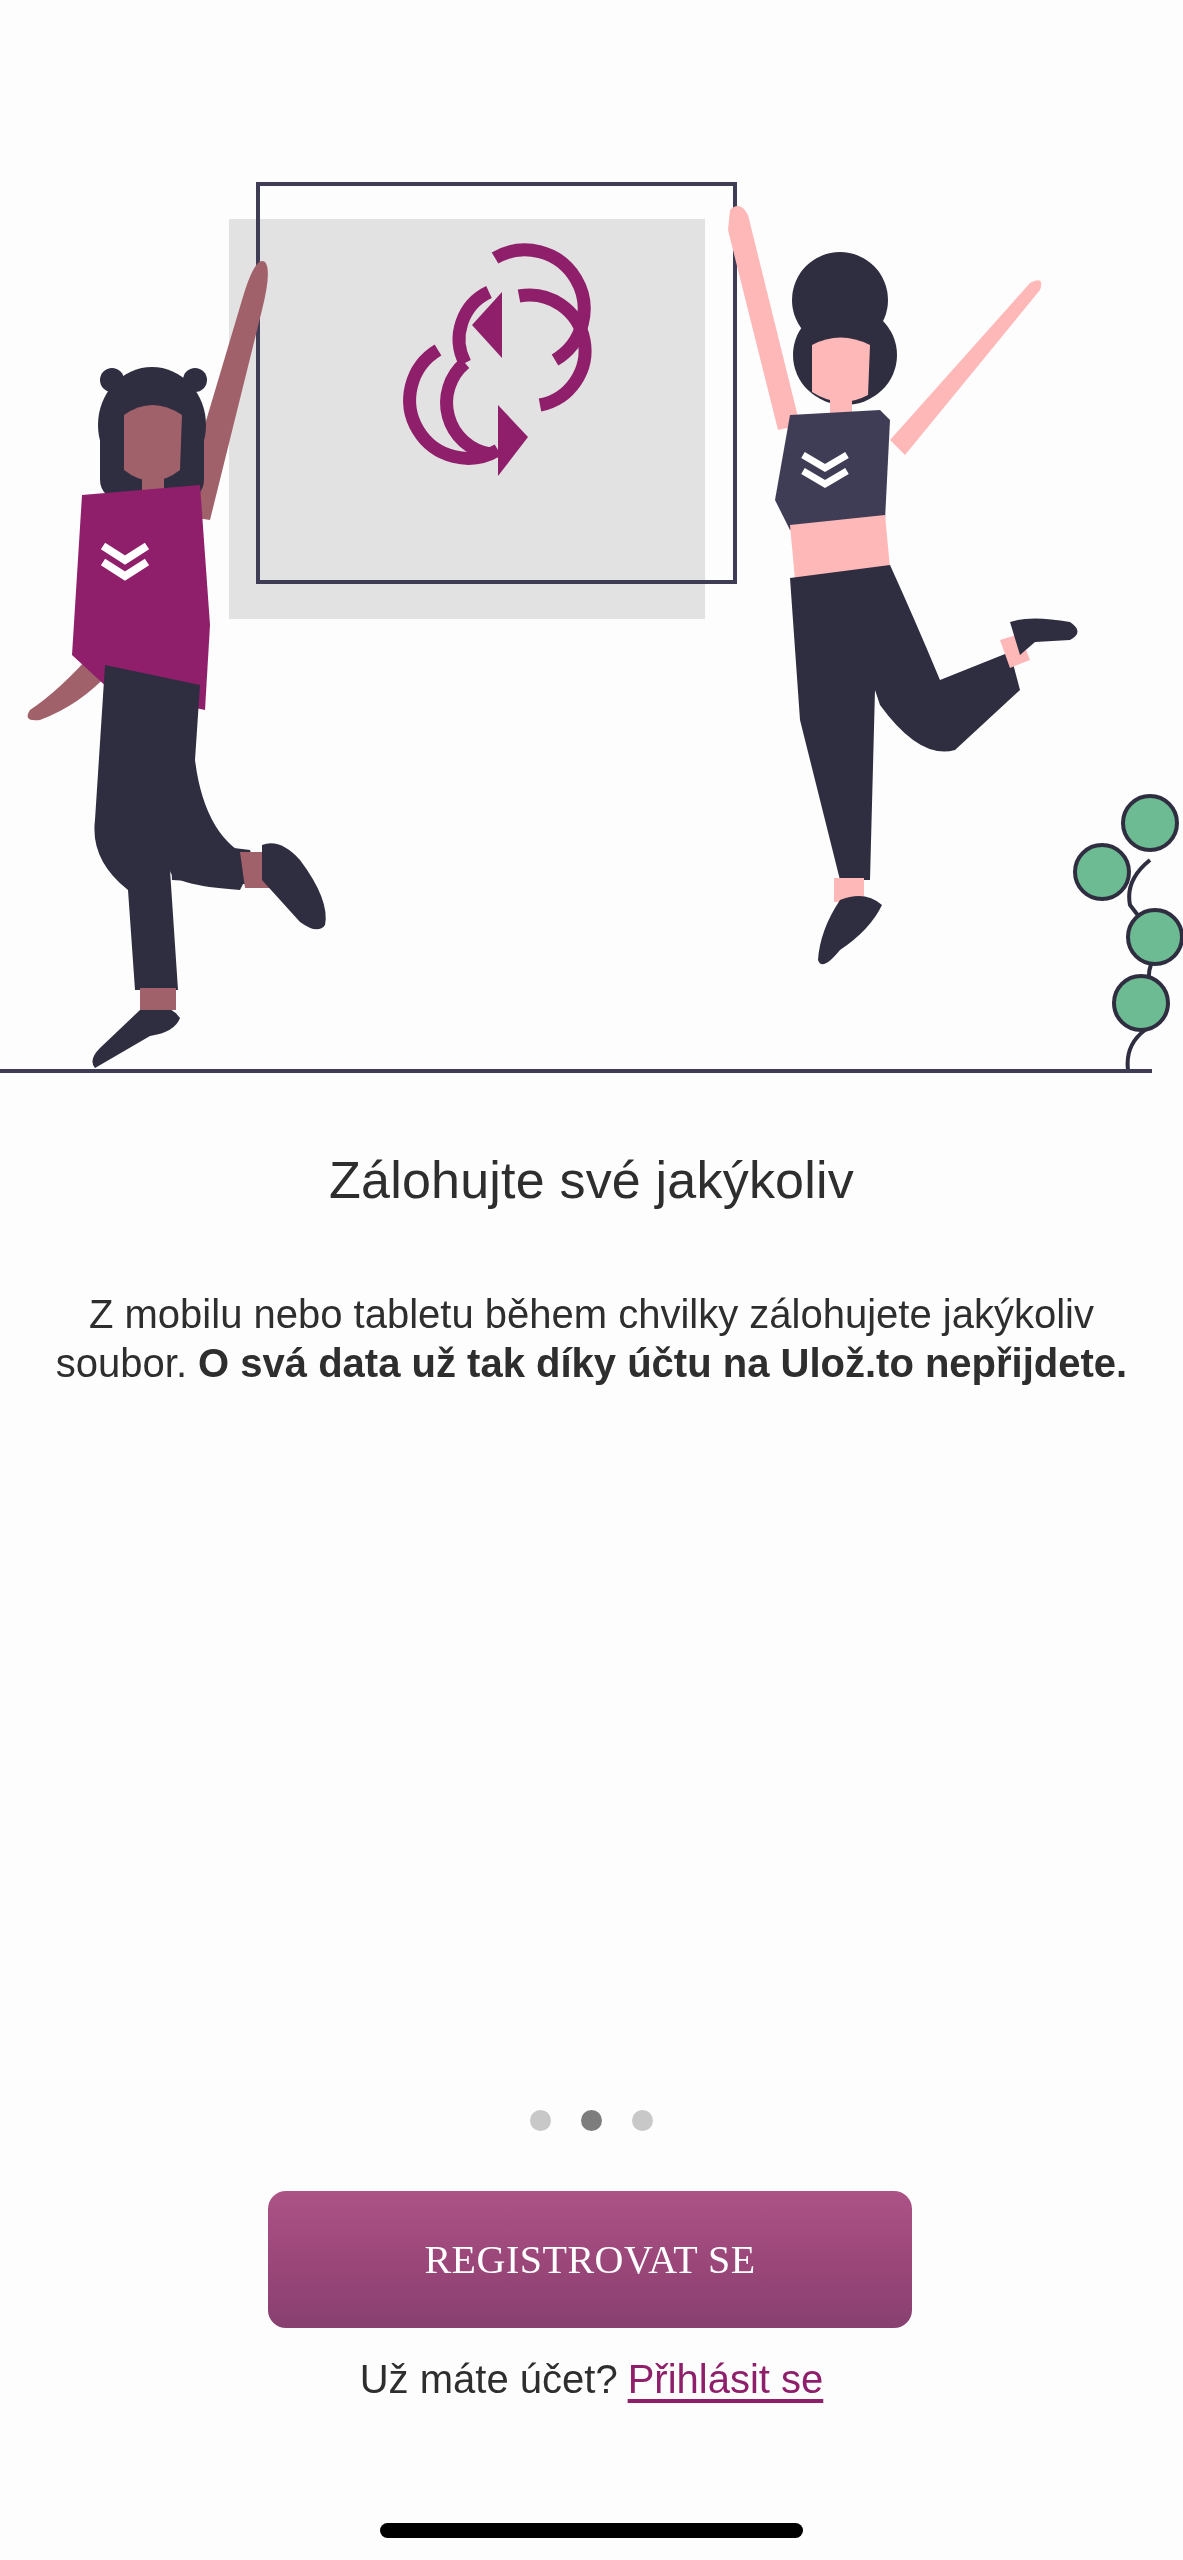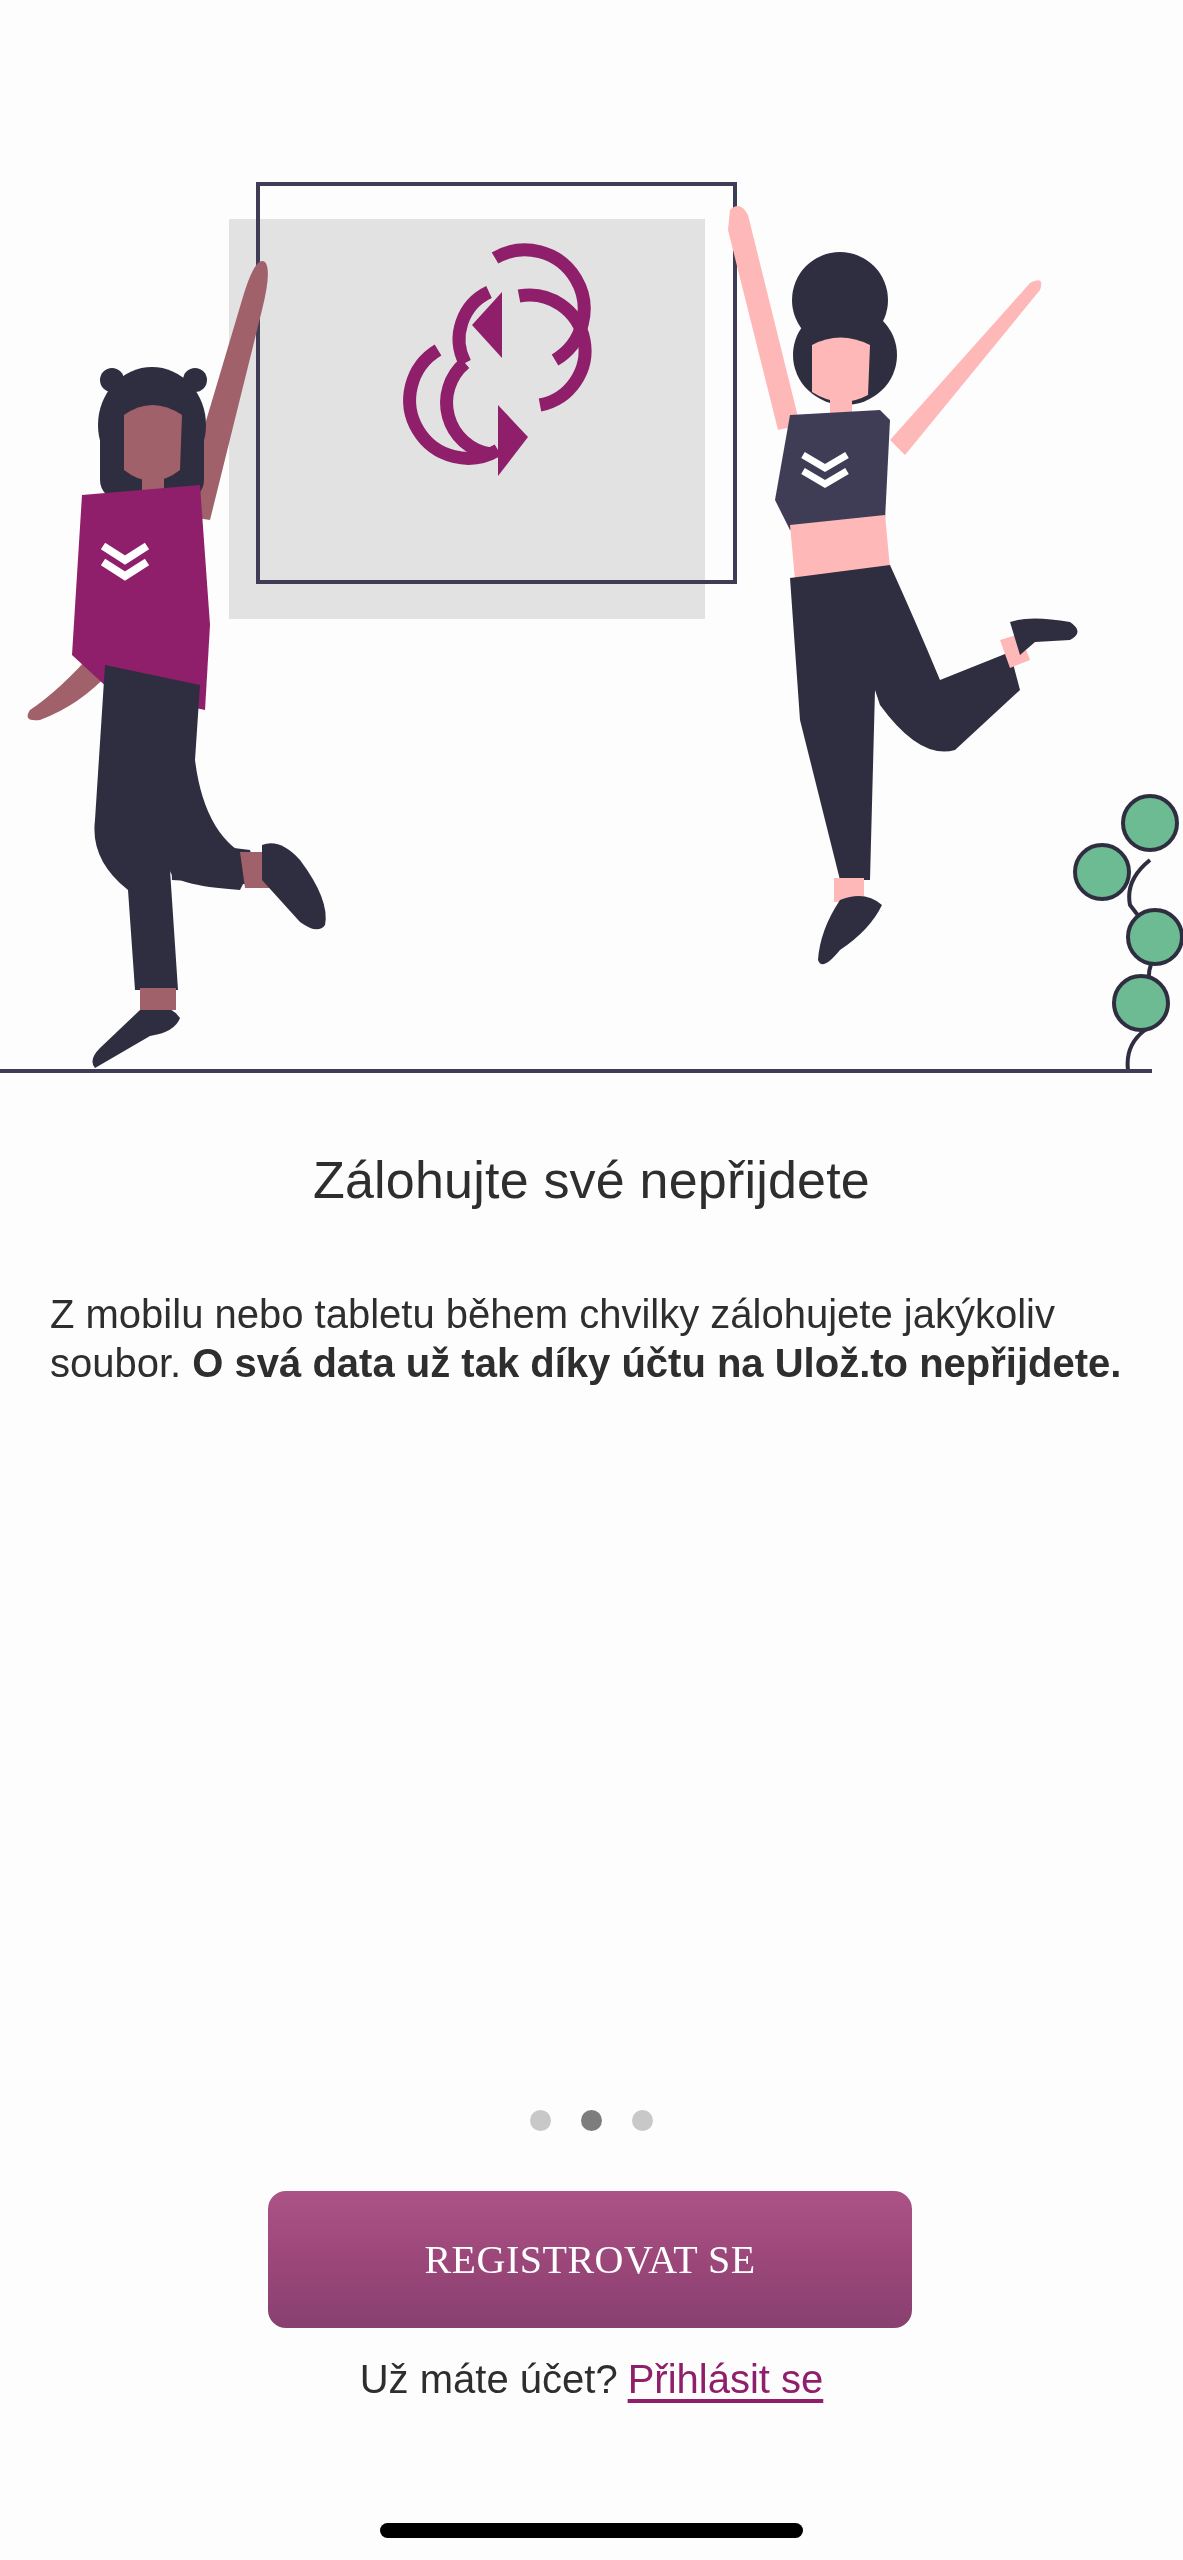--- a/index.html
+++ b/index.html
@@ -8,21 +8,21 @@
 
   .illustration { position: absolute; left: 0; top: 0; width: 1183px; height: 1080px; }
 
   .title {
     position: absolute; left: 0; top: 1150px; width: 1183px;
     text-align: center; font-size: 52px; font-weight: 400; color: #2e2e2e;
     letter-spacing: 0.2px;
   }
   .body-text {
     position: absolute; left: 50px; top: 1290px; width: 1083px;
-    text-align: left; font-size: 40px; line-height: 49px; color: #2e2e2e;
+    text-align: center; font-size: 40px; line-height: 49px; color: #2e2e2e;
   }
   .body-text p { margin-bottom: 49px; }
   .body-text b { font-weight: 700; }
 
   .dots {
     position: absolute; left: 0; top: 2110px; width: 1183px; height: 22px;
     display: flex; justify-content: center; gap: 30px;
   }
   .dot { width: 21px; height: 21px; border-radius: 50%; background: #c8c8c8; }
   .dot.active { background: #7d7d7d; }
@@ -128,21 +128,21 @@
     <path d="M 1128 1070 Q 1125 1045 1145 1030 Q 1160 1010 1150 990 Q 1145 965 1160 950 Q 1150 930 1130 905 Q 1125 880 1150 860" fill="none"></path>
     <circle cx="1150" cy="823" r="27" fill="#6dbb93"></circle>
     <circle cx="1102" cy="872" r="27" fill="#6dbb93"></circle>
     <circle cx="1155" cy="937" r="27" fill="#6dbb93"></circle>
     <circle cx="1141" cy="1003" r="27" fill="#6dbb93"></circle>
   </g>
 
   <line x1="0" y1="1071" x2="1152" y2="1071" stroke="#3f3d56" stroke-width="4"></line>
 </svg>
 
-<h1 class="title">Zálohujte své nepřijdete</h1>
+<h1 class="title">Zálohujte své jakýkoliv</h1>
 
 <div class="body-text">
   <p>
     <span>Z mobilu nebo tabletu během chvilky zálohujete jakýkoliv soubor. </span><b>O svá data už tak díky účtu na Ulož.to nepřijdete.</b>
   </p>
 </div>
 
 <div class="dots">
   <span class="dot"></span>
   <span class="dot active"></span>

